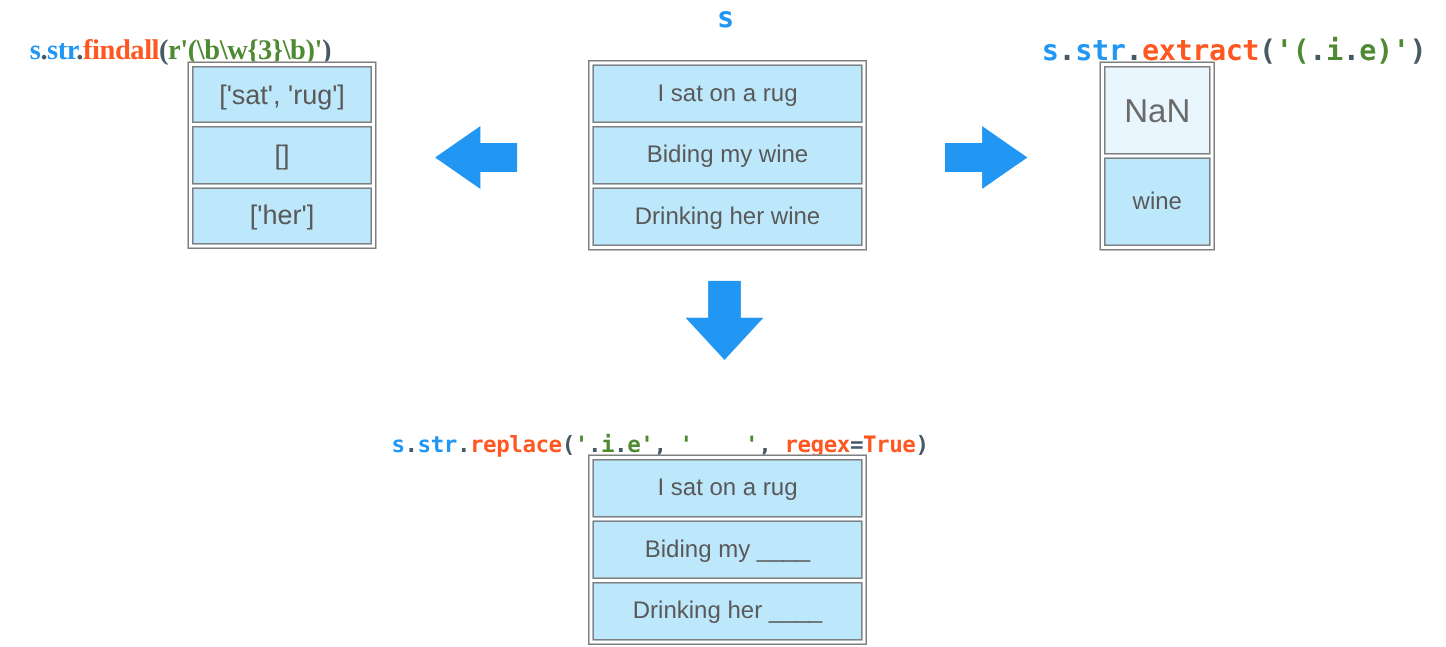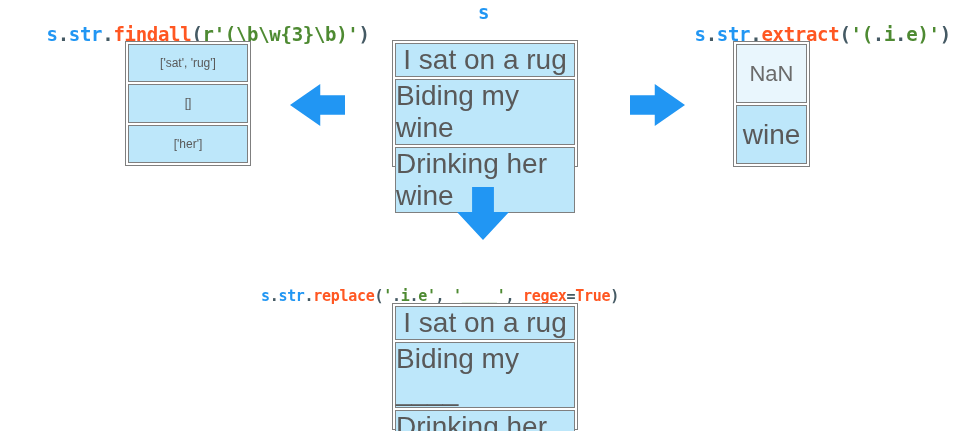--- a/index.html
+++ b/index.html
@@ -20,36 +20,36 @@
   .tok-punct { color:#455A64; }
   
   .dtable {
     position:absolute; box-sizing:border-box; background:#ffffff;
     border:1px solid #7f7f7f; padding:2px;
     display:flex; flex-direction:column; gap:2px;
   }
   .dcell {
     box-sizing:border-box; flex:1; border:1px solid #7f7f7f; background:#BDE7FA;
     display:flex; align-items:center; justify-content:center;
-    color:#595959; font-size:28px;
+    color:#595959; font-size:16px;
   }
   .dcell.nan { background:#E9F6FD; color:#6b6b6b; font-size:22px; }
-  .small-text .dcell { font-size:12px; }
+  .small-text .dcell { font-size:18px; }
   
   .arrow { position:absolute; background:#2196F3; }
   .arrow-left  { clip-path:polygon(0 50%, 55% 0, 55% 27%, 100% 27%, 100% 73%, 55% 73%, 55% 100%); }
   .arrow-right { clip-path:polygon(100% 50%, 45% 0, 45% 27%, 0 27%, 0 73%, 45% 73%, 45% 100%); }
   .arrow-down  { clip-path:polygon(29% 0, 71% 0, 71% 47%, 100% 47%, 50% 100%, 0 47%, 29% 47%); }
 </style>
 </head>
 <body>
 
 <div class="canvas">
 
-  <div class="code code-19" style="left:2px; top:1px;">
+  <div class="code code-19" style="left:2px; top:1px;font-family:Liberation Serif, serif;">
     <span class="tok-name">s</span><span class="tok-punct">.</span><span class="tok-name">str</span><span class="tok-punct">.</span><span class="tok-func">findall</span><span class="tok-punct">(</span><span class="tok-str">r'(\b\w{3}\b)'</span><span class="tok-punct">)</span>
   </div>
 
   <div class="code code-19 tok-name" style="left:478px; top:1px;">s</div>
 
   <div class="code code-19" style="left:650px; top:1px;">
     <span class="tok-name">s</span><span class="tok-punct">.</span><span class="tok-name">str</span><span class="tok-punct">.</span><span class="tok-func">extract</span><span class="tok-punct">(</span><span class="tok-str">'(</span><span class="tok-punct">.</span><span class="tok-str">i</span><span class="tok-punct">.</span><span class="tok-str">e</span><span class="tok-str">)'</span><span class="tok-punct">)</span>
   </div>
 
   <div class="dtable small-text" style="left:125px; top:41px; width:126px; height:125px;">

